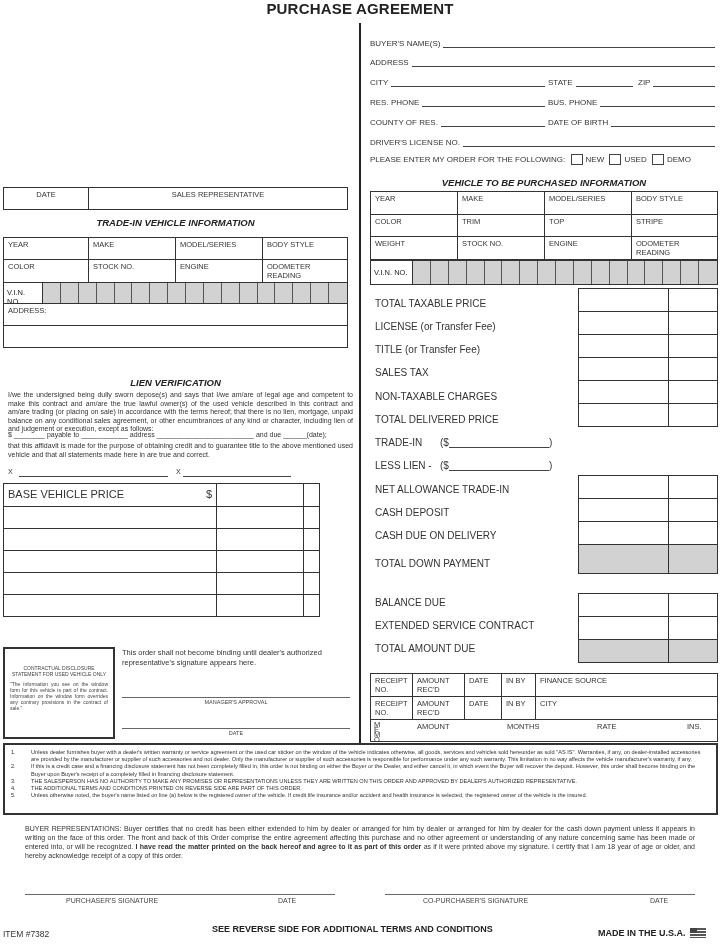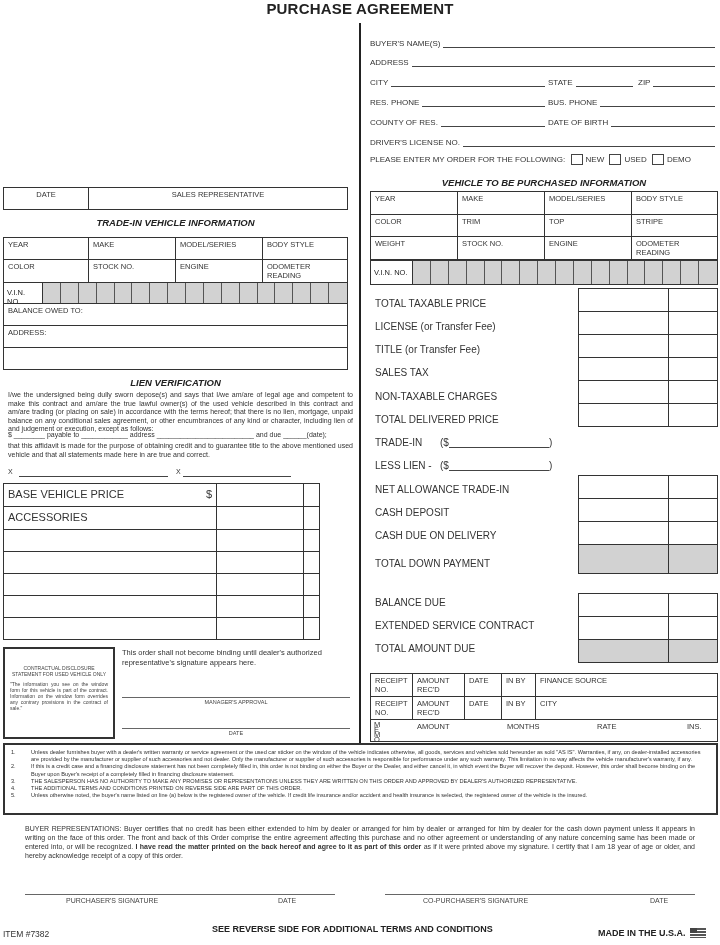--- a/index.html
+++ b/index.html
@@ -288,23 +288,20 @@
       <i class="shade" style="border-right:1.5px solid #555"></i>
       <i class="shade" style="border-right:1.5px solid #555"></i>
       <i class="shade" style="border-right:1.5px solid #555"></i>
       <i class="shade" style="border-right:1.5px solid #555"></i>
       <i class="shade" style="border-right:1.5px solid #555"></i>
       <i class="shade"></i>
   </div>
 </div>
 <table class="grid" style="left:3px;top:303px;width:345px;">
   <tbody>
-      <tr style="height:22px">
-        <td>BALANCE OWED TO:</td>
-      </tr>
   <tr style="height:22px">
         <td>ADDRESS:</td>
       </tr>
   <tr style="height:22px">
         <td></td>
       </tr>
 </tbody>
   </table>
 
 <div class="abs sect" style="left:3px;width:345px;top:377px;">LIEN VERIFICATION</div>
@@ -321,25 +318,20 @@
   </div>
 
 <table class="grid" style="left:3px;top:483px;width:317px;">
   <tbody>
       <tr style="height:23px">
     <td style="width:213px;font-size:11px;padding:4px;position:relative">
       <span>BASE VEHICLE PRICE</span>
       <span style="position:absolute;right:4px;top:4px">$</span>
     </td>
     <td style="width:87px"></td>
-        <td></td>
-  </tr>
-  <tr style="height:23px">
-    <td style="font-size:11px;padding:4px">ACCESSORIES</td>
-    <td></td>
         <td></td>
   </tr>
   <tr style="height:22px">
         <td></td>
         <td></td>
         <td></td>
       </tr>
   <tr style="height:22px">
         <td></td>
         <td></td>

